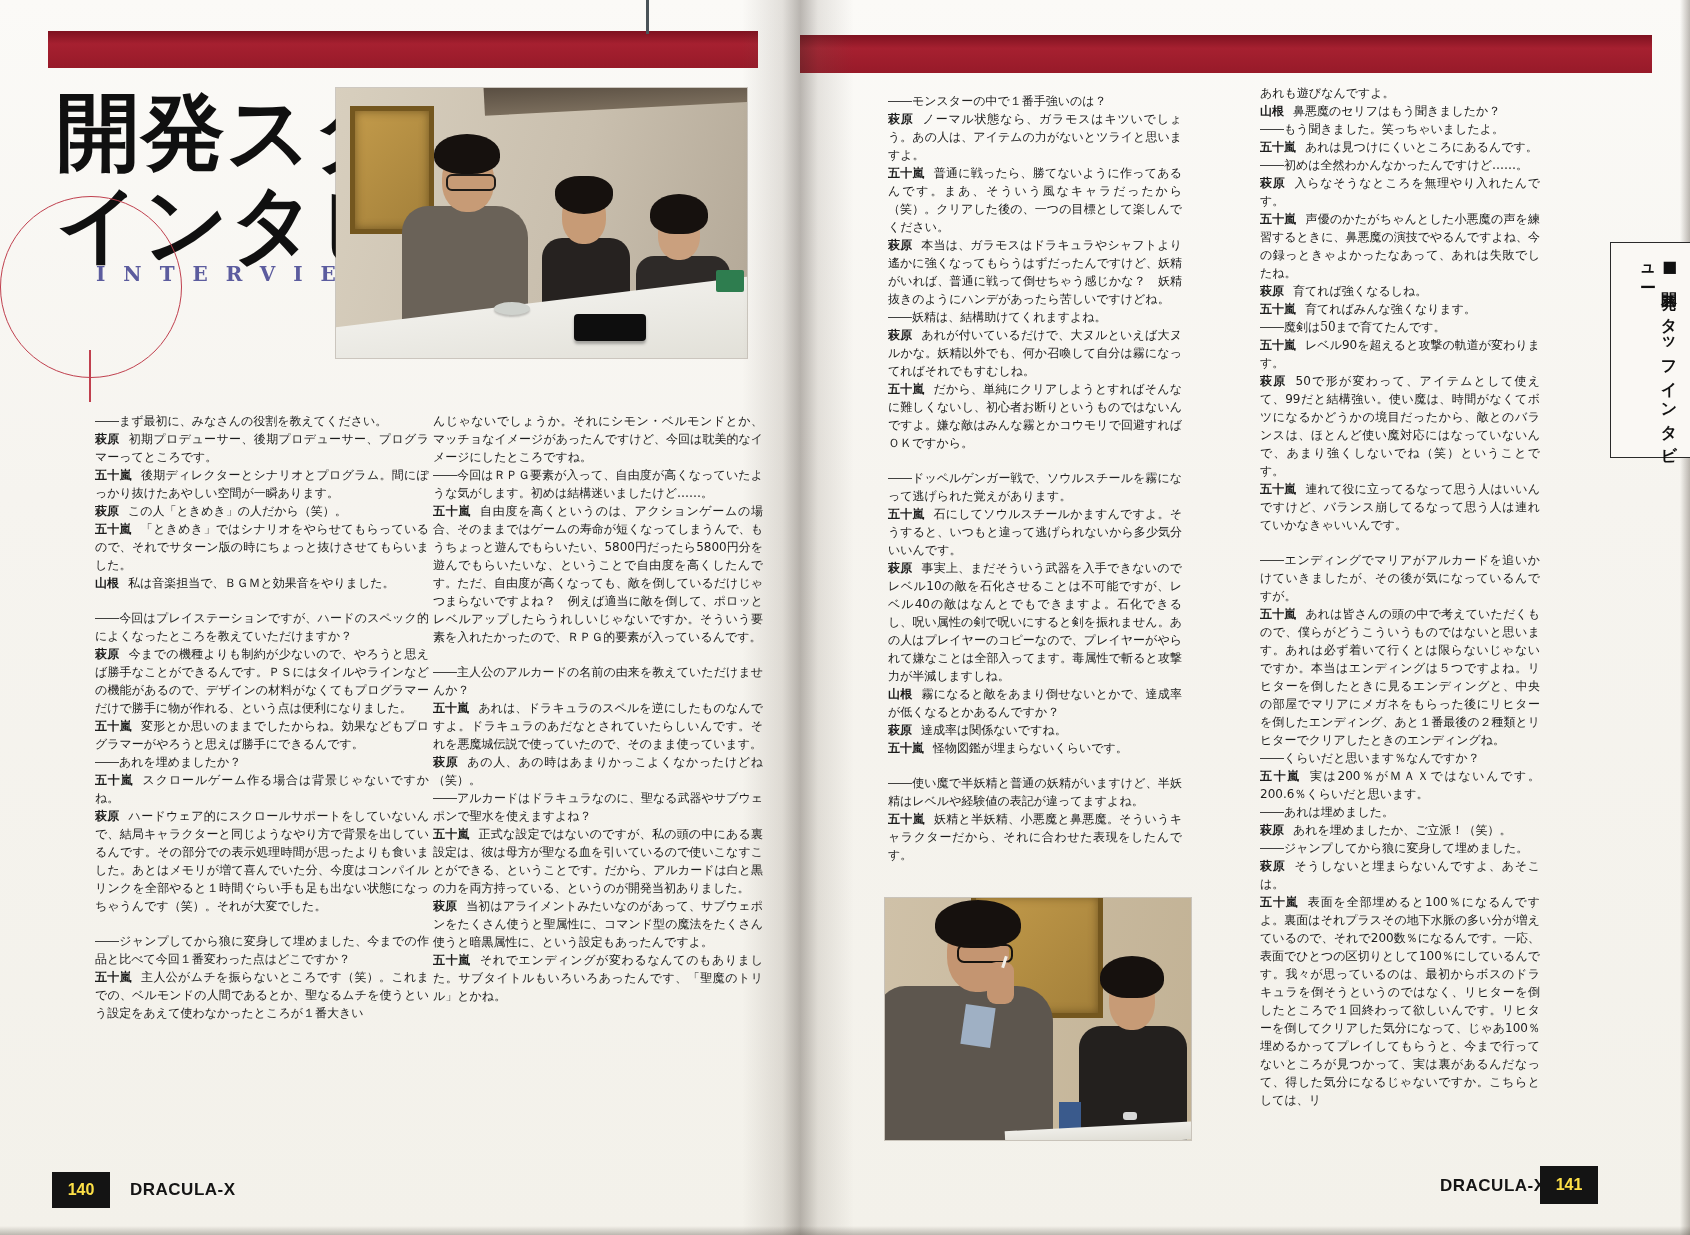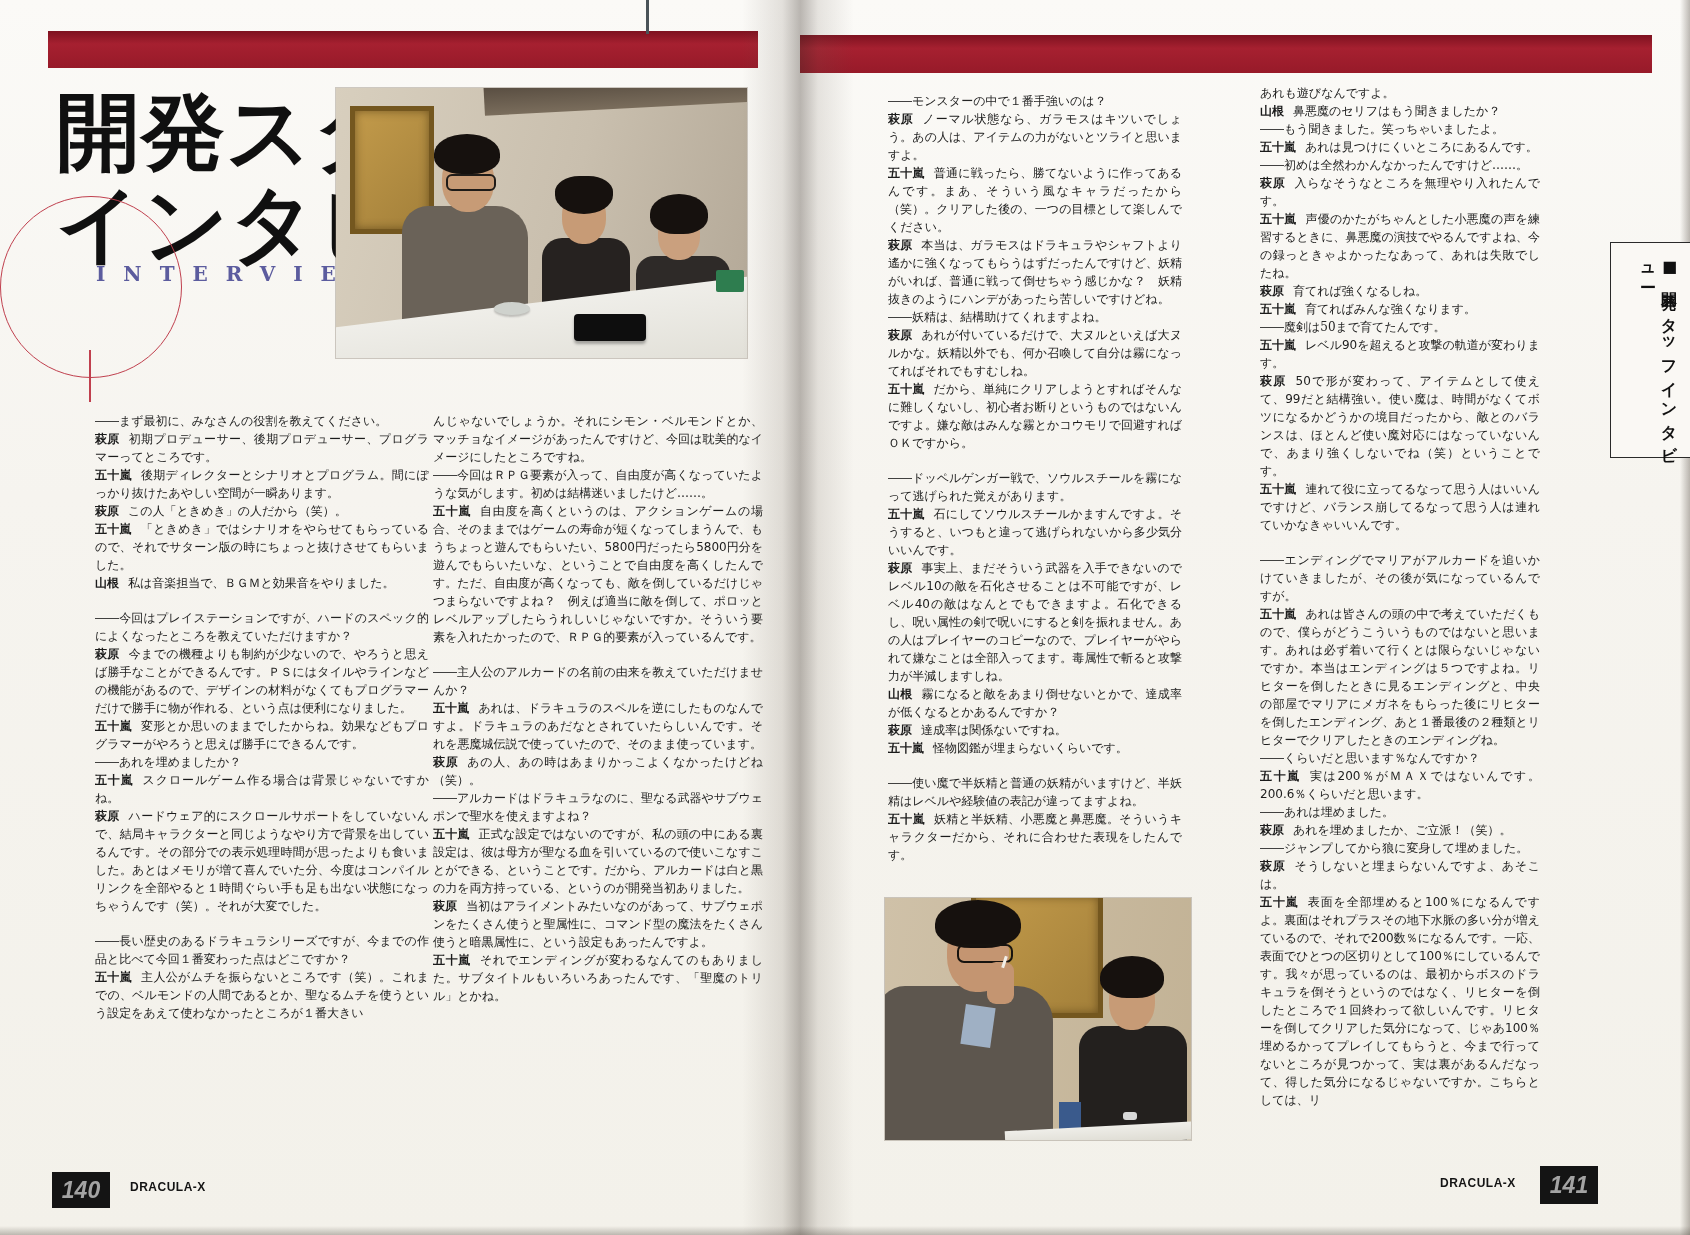--- a/index.html
+++ b/index.html
@@ -29,25 +29,25 @@
   #lcol1{left:55px;top:412px;width:334px;height:744px;margin-left:40px;}
   #lcol2{left:433px;top:412px;width:330px;height:744px;}
   #rcol1{left:888px;top:92px;width:294px;height:792px;}
   #rcol2{left:1260px;top:84px;width:280px;height:1082px;}
   .para{margin:0;}
   .para.gap{margin-top:17px;}
   .para.q{font-family:"DejaVu Serif","Liberation Serif",serif;color:#242424;}
   .para.a{font-family:"DejaVu Sans","Liberation Sans",sans-serif;color:#1b1b1b;}
   .speaker{font-weight:700;padding-right:9px;}
   
-  .fbox{position:absolute;background:#141414;color:#a3a3a3;display:flex;align-items:center;justify-content:center;
-    font-weight:700;font-size:23px;font-family:"Liberation Sans","DejaVu Sans",sans-serif;font-style:italic;}
+  .fbox{position:absolute;background:#141414;color:#fde047;display:flex;align-items:center;justify-content:center;
+    font-weight:700;font-size:16px;font-family:"Liberation Sans","DejaVu Sans",sans-serif;}
   #fbox-left{left:52px;top:1172px;width:58px;height:36px;}
   #fbox-right{left:1540px;top:1166px;width:58px;height:38px;}
-  .fmag{position:absolute;font-weight:700;font-size:12px;letter-spacing:.5px;color:#141414;
+  .fmag{position:absolute;font-weight:700;font-size:17px;letter-spacing:.5px;color:#141414;
     font-family:"Liberation Sans","DejaVu Sans",sans-serif;}
   #fmag-left{left:130px;top:1180px;} #fmag-right{left:1440px;top:1176px;}
   
   #side-tab{position:absolute;left:1610px;top:242px;width:80px;height:214px;background:#faf8f4;
     border:1px solid #2a2a2a;border-right:none;}
   #side-tab-label{position:absolute;left:26px;top:14px;writing-mode:vertical-rl;text-orientation:mixed;
     font-weight:700;font-size:16px;letter-spacing:3px;color:#101010;}
   
   .photo{position:absolute;overflow:hidden;box-shadow:0 0 0 1px rgba(120,110,95,.35);}
   #photo-top{left:336px;top:88px;width:411px;height:270px;background:linear-gradient(105deg,#d8cfbe 0%,#c9bfae 55%,#b3a897 100%);}
@@ -98,21 +98,21 @@
       <p class="para a"><span class="speaker">五十嵐</span>後期ディレクターとシナリオとプログラム。間にぽっかり抜けたあやしい空間が一瞬あります。</p>
       <p class="para a"><span class="speaker">萩原</span>この人「ときめき」の人だから（笑）。</p>
       <p class="para a"><span class="speaker">五十嵐</span>「ときめき」ではシナリオをやらせてもらっているので、それでサターン版の時にちょっと抜けさせてもらいました。</p>
       <p class="para a"><span class="speaker">山根</span>私は音楽担当で、ＢＧＭと効果音をやりました。</p>
       <p class="para q gap">――今回はプレイステーションですが、ハードのスペック的によくなったところを教えていただけますか？</p>
       <p class="para a"><span class="speaker">萩原</span>今までの機種よりも制約が少ないので、やろうと思えば勝手なことができるんです。ＰＳにはタイルやラインなどの機能があるので、デザインの材料がなくてもプログラマーだけで勝手に物が作れる、という点は便利になりました。</p>
       <p class="para a"><span class="speaker">五十嵐</span>変形とか思いのままでしたからね。効果などもプログラマーがやろうと思えば勝手にできるんです。</p>
       <p class="para q">――あれを埋めましたか？</p>
       <p class="para a"><span class="speaker">五十嵐</span>スクロールゲーム作る場合は背景じゃないですかね。</p>
       <p class="para a"><span class="speaker">萩原</span>ハードウェア的にスクロールサポートをしていないんで、結局キャラクターと同じようなやり方で背景を出しているんです。その部分での表示処理時間が思ったよりも食いました。あとはメモリが増て喜んでいた分、今度はコンパイルリンクを全部やると１時間ぐらい手も足も出ない状態になっちゃうんです（笑）。それが大変でした。</p>
-      <p class="para q gap">――長い歴史のあるドラキュラシリーズですが、今までの作品と比べて今回１番変わった点はどこですか？</p>
+      <p class="para q gap">――ジャンプしてから狼に変身して埋めました、今までの作品と比べて今回１番変わった点はどこですか？</p>
       <p class="para a"><span class="speaker">五十嵐</span>主人公がムチを振らないところです（笑）。これまでの、ベルモンドの人間であるとか、聖なるムチを使うという設定をあえて使わなかったところが１番大きい</p>
     </div>
   <div class="col" id="lcol2">
       <p class="para a">んじゃないでしょうか。それにシモン・ベルモンドとか、マッチョなイメージがあったんですけど、今回は耽美的なイメージにしたところですね。</p>
       <p class="para q">――今回はＲＰＧ要素が入って、自由度が高くなっていたような気がします。初めは結構迷いましたけど……。</p>
       <p class="para a"><span class="speaker">五十嵐</span>自由度を高くというのは、アクションゲームの場合、そのままではゲームの寿命が短くなってしまうんで、もうちょっと遊んでもらいたい、5800円だったら5800円分を遊んでもらいたいな、ということで自由度を高くしたんです。ただ、自由度が高くなっても、敵を倒しているだけじゃつまらないですよね？　例えば適当に敵を倒して、ポロッとレベルアップしたらうれしいじゃないですか。そういう要素を入れたかったので、ＲＰＧ的要素が入っているんです。</p>
       <p class="para q gap">――主人公のアルカードの名前の由来を教えていただけませんか？</p>
       <p class="para a"><span class="speaker">五十嵐</span>あれは、ドラキュラのスペルを逆にしたものなんですよ。ドラキュラのあだなとされていたらしいんです。それを悪魔城伝説で使っていたので、そのまま使っています。</p>
       <p class="para a"><span class="speaker">萩原</span>あの人、あの時はあまりかっこよくなかったけどね（笑）。</p>
       <p class="para q">――アルカードはドラキュラなのに、聖なる武器やサブウェポンで聖水を使えますよね？</p>

